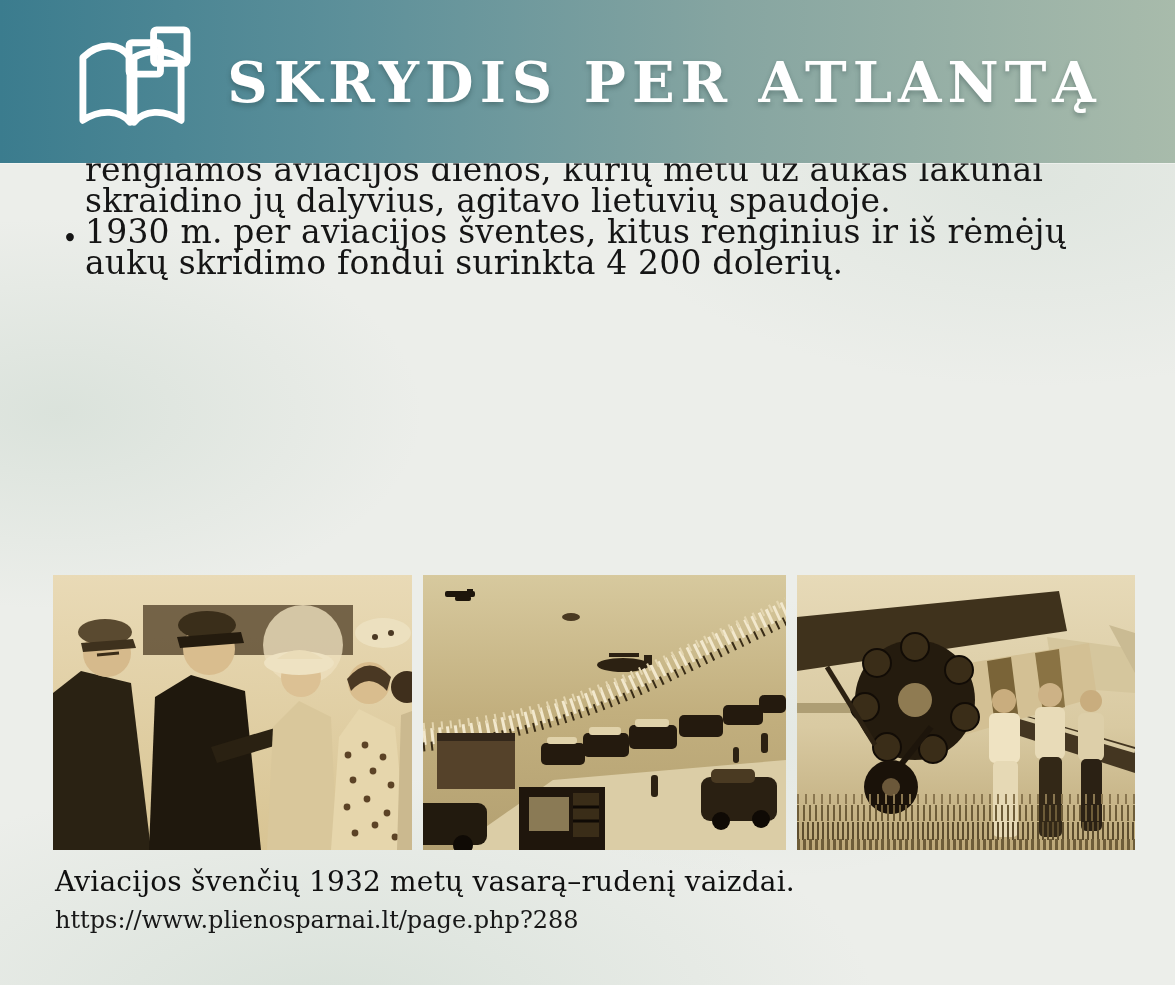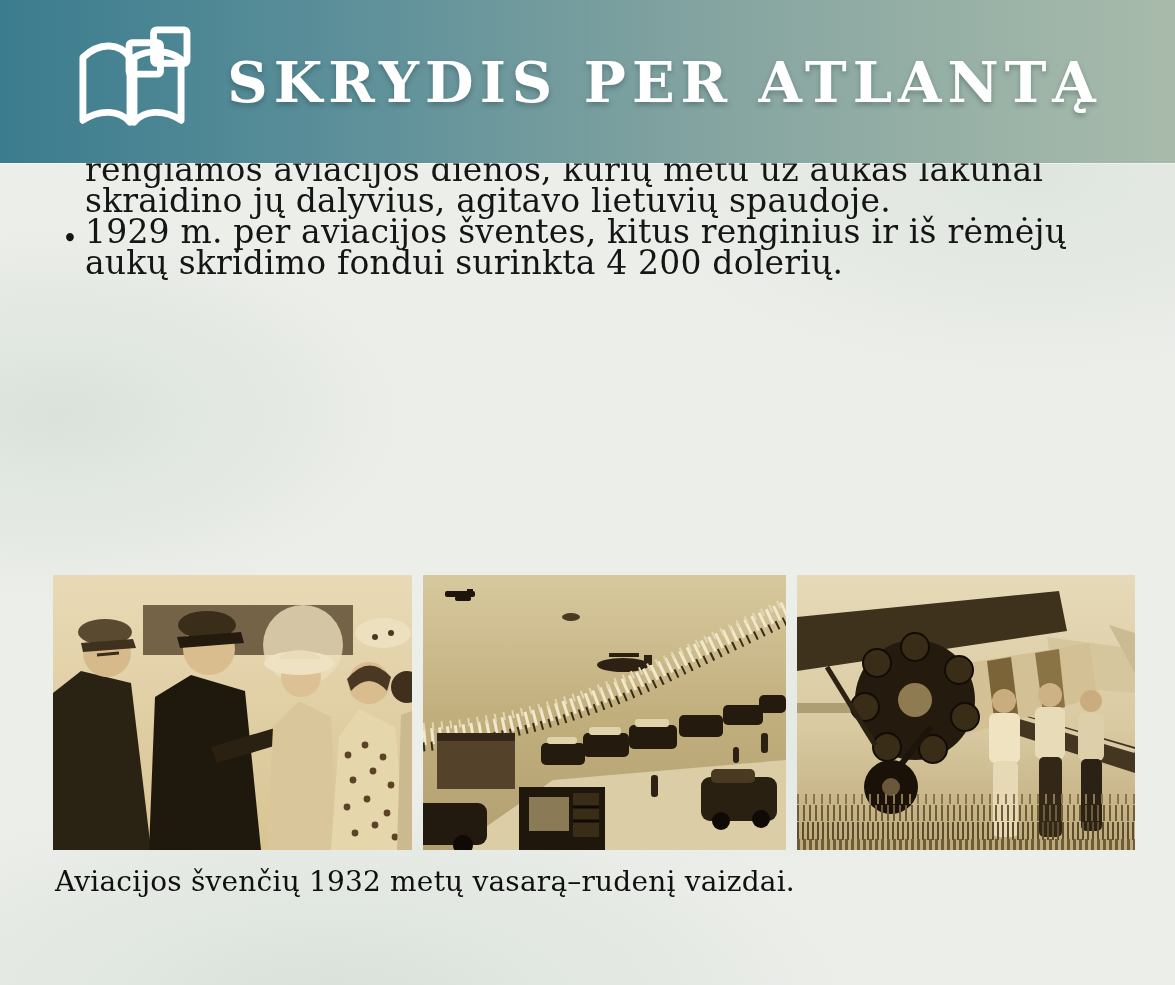--- a/index.html
+++ b/index.html
@@ -81,21 +81,21 @@
     <li class="bullet">
       <span class="dot">•</span>
       <span class="btext">Įsigytas lėktuvas tolimam skrydžiui netiko: reikėjo naujo variklio, papildomų talpų kurui, matavimo prietaisų, o tam trūko apie 3 000 dolerių.</span>
     </li>
     <li class="bullet">
       <span class="dot">•</span>
       <span class="btext">Pinigams telkti buvo suorganizuotas rėmimo komitetas, rengiamos aviacijos dienos, kurių metu už aukas lakūnai skraidino jų dalyvius, agitavo lietuvių spaudoje.</span>
     </li>
     <li class="bullet">
       <span class="dot">•</span>
-      <span class="btext">1929 m. per aviacijos šventes, kitus renginius ir iš rėmėjų aukų skridimo fondui surinkta 4 200 dolerių.</span>
+      <span class="btext">1930 m. per aviacijos šventes, kitus renginius ir iš rėmėjų aukų skridimo fondui surinkta 4 200 dolerių.</span>
     </li>
   </ul>
 
   <div class="photos">
 
     <figure class="photo p1">
       <svg viewBox="0 0 359 275" width="359" height="275">
         <defs>
           <linearGradient id="bg1" x1="0" y1="0" x2="0" y2="1">
             <stop offset="0" stop-color="#e9dab6"></stop>
@@ -307,14 +307,15 @@
           <path d="M0,238 H338" stroke="#6e5d39" stroke-width="16" stroke-dasharray="2 4"></path>
           <path d="M0,256 H338" stroke="#5d4d2e" stroke-width="18" stroke-dasharray="2 3"></path>
           <path d="M0,271 H338" stroke="#6e5d39" stroke-width="14" stroke-dasharray="3 3"></path>
           <path d="M0,224 H338" stroke="#8a7750" stroke-width="10" stroke-dasharray="2 6"></path>
         </g>
       </svg>
     </figure>
   </div>
 
   <div class="caption">Aviacijos švenčių 1932 metų vasarą–rudenį vaizdai.</div>
+  <div class="source-url">https://www.plienosparnai.lt/page.php?288</div>
 
 </div>
 
 </body></html>

